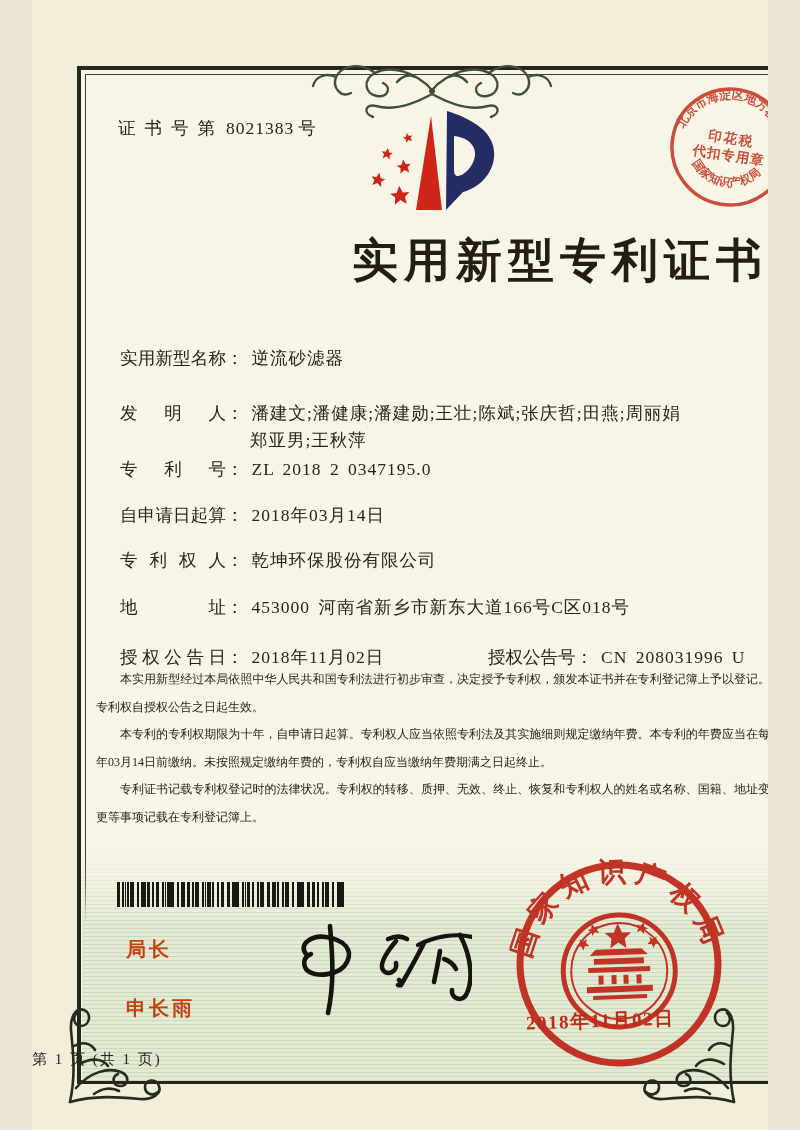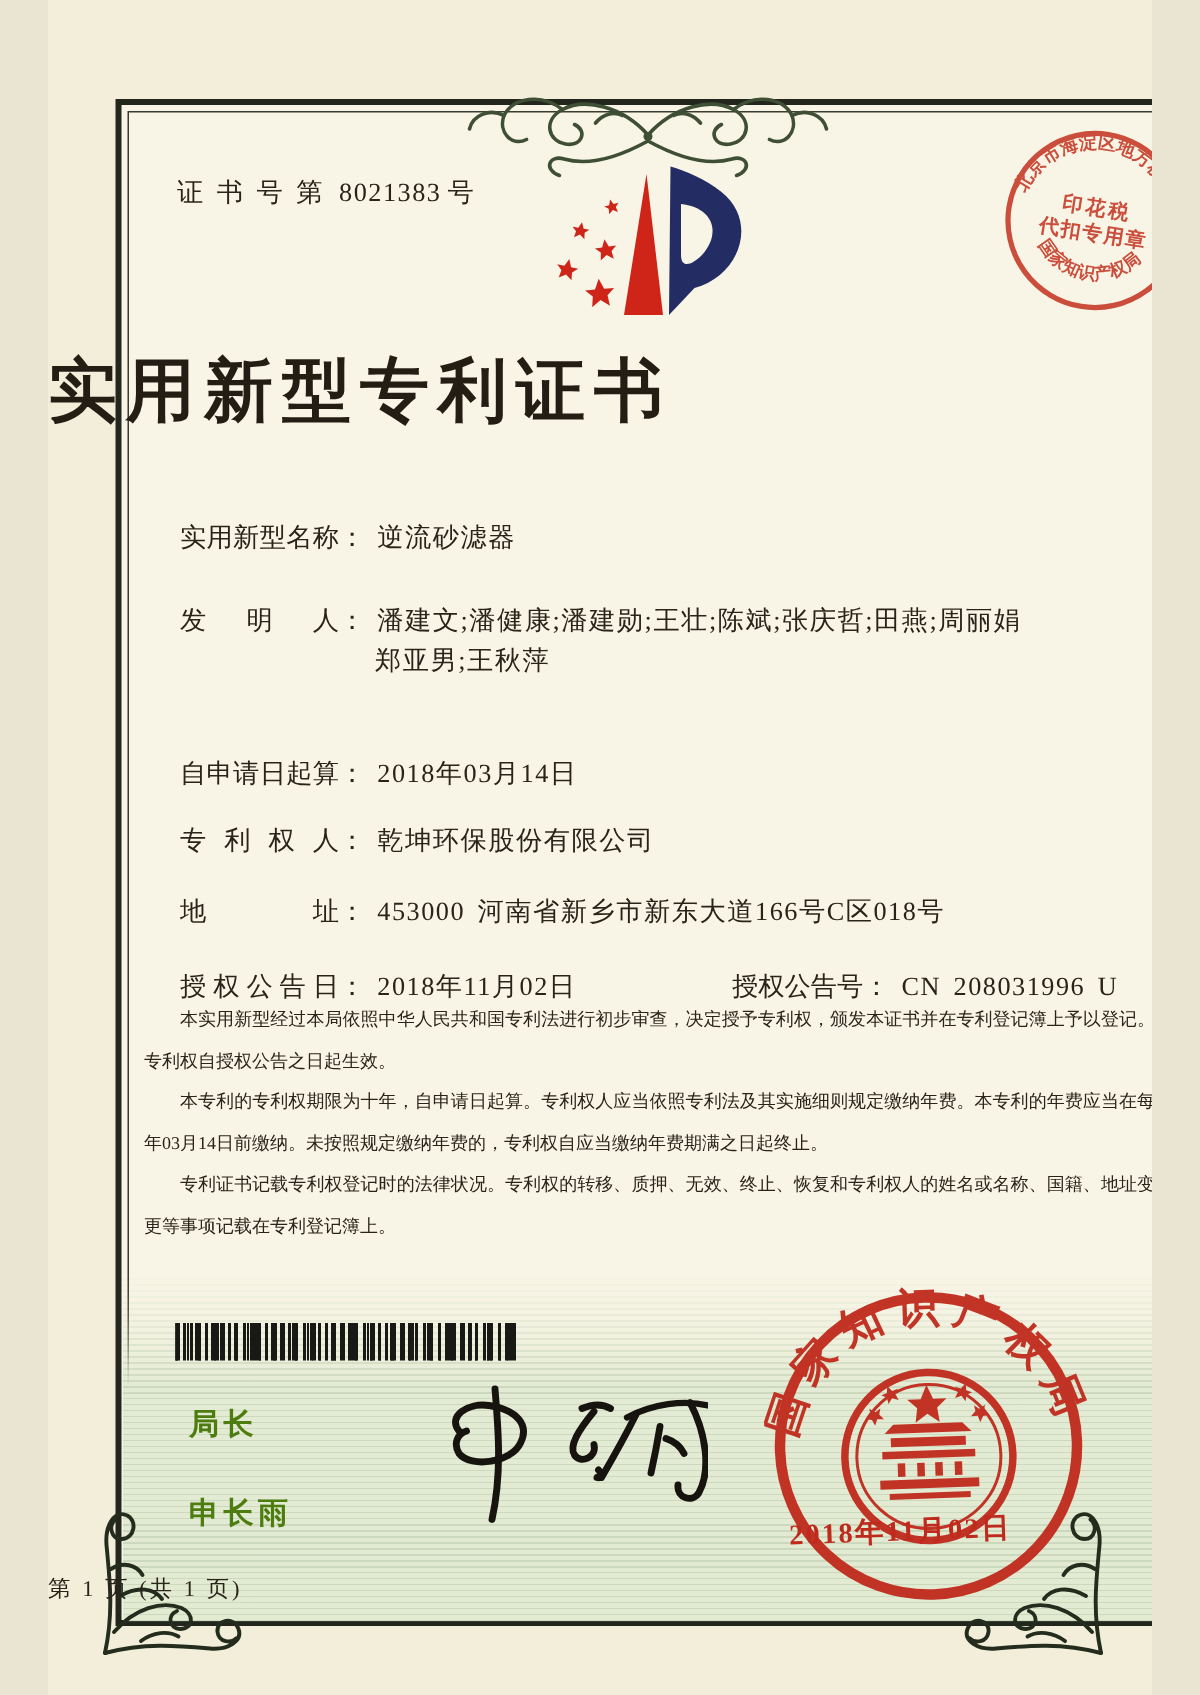--- a/index.html
+++ b/index.html
@@ -33,21 +33,21 @@
   .corner-left{left:32px; top:1002px;}
   .corner-right{right:28px; top:1002px; transform:scaleX(-1);}
   
   .cert-no{position:absolute; left:86px; top:116px; font-size:17.5px; white-space:nowrap;}
   .cert-no .pre{letter-spacing:9px;}
   .cert-no .num{letter-spacing:1px; margin-left:2px;}
   .cert-no .suf{margin-left:4px;}
   .tax-stamp{position:absolute; left:633px; top:82px; width:130px; height:130px; transform:rotate(9deg); opacity:.92;}
   .logo{position:absolute; left:330px; top:96px; width:140px; height:138px;}
   .doc-title{
-    position:absolute; left:0; top:230px; width:100%; text-align:left;
+    position:absolute; left:0; top:230px; width:100%; text-align:right;
     font-size:46px; font-weight:700; letter-spacing:6px; color:#231d14; margin:0;
   }
   
   .row{position:absolute; left:88px; font-size:17.5px; white-space:nowrap;}
   .flabel{display:inline-block; width:106px; text-align:justify; text-align-last:justify; -moz-text-align-last:justify;}
   .colon{display:inline-block; margin-right:8px;}
   .fvalue{letter-spacing:1px; word-spacing:3px;}
   .row-name{top:346px;}
   .row-inventors{top:401px;}
   .inv-line2{position:absolute; left:130px; top:27px; letter-spacing:1px;}
@@ -61,21 +61,21 @@
   .body-text{position:absolute; left:64px; top:666px; width:674px; font-size:12px; line-height:27.6px; text-align:justify;}
   .body-text p{margin:0; text-indent:2em;}
   
   .barcode{
     position:absolute; left:85px; top:882px; width:228px; height:25px;
     background:
       repeating-linear-gradient(90deg,#181814 0 2px,transparent 2px 5px),
       repeating-linear-gradient(90deg,#181814 0 1px,transparent 1px 8px),
       repeating-linear-gradient(90deg,#181814 0 3px,transparent 3px 13px);
   }
-  .sign-block{position:absolute; left:94px; top:936px; font-family:"Liberation Sans","DejaVu Sans",sans-serif; font-weight:700; font-size:20px; letter-spacing:3px; color:#4d7c0f;}
+  .sign-block{position:absolute; left:94px; top:936px; font-family:"Liberation Sans","DejaVu Sans",sans-serif; font-weight:700; font-size:20px; letter-spacing:3px; color:#c2410c;}
   .sign-block .line2{margin-top:32px;}
   .signature-svg{position:absolute; left:212px; top:906px; width:228px; height:118px;}
   .seal{position:absolute; left:478px; top:855px; width:218px; height:218px; transform:rotate(-2deg); opacity:.95;}
   .seal-date{position:absolute; left:494px; top:1008px; font-size:19px; font-weight:700; letter-spacing:1.5px; color:#bf2a1d; transform:rotate(-2deg); white-space:nowrap;}
   .footer{position:absolute; left:0; top:1050px; width:100%; text-align:left; font-size:15px; letter-spacing:2px;}
 </style>
 </head>
 <body>
 
 <div class="page">
@@ -161,20 +161,23 @@
 
   <div class="row row-inventors">
     <span class="flabel">发明人</span><span class="colon">：</span><span class="fvalue">潘建文;潘健康;潘建勋;王壮;陈斌;张庆哲;田燕;周丽娟</span>
     <span class="inv-line2 fvalue">郑亚男;王秋萍</span>
   </div>
 
   <div class="row row-name">
     <span class="flabel">实用新型名称</span><span class="colon">：</span><span class="fvalue">逆流砂滤器</span>
   </div>
 
+  <div class="row row-patno">
+    <span class="flabel">专利号</span><span class="colon">：</span><span class="fvalue">ZL 2018 2 0347195.0</span>
+  </div>
 
   <div class="row row-filing">
     <span class="flabel">自申请日起算</span><span class="colon">：</span><span class="fvalue">2018年03月14日</span>
   </div>
 
   <div class="row row-patentee">
     <span class="flabel">专利权人</span><span class="colon">：</span><span class="fvalue">乾坤环保股份有限公司</span>
   </div>
 
   <div class="row row-address">

